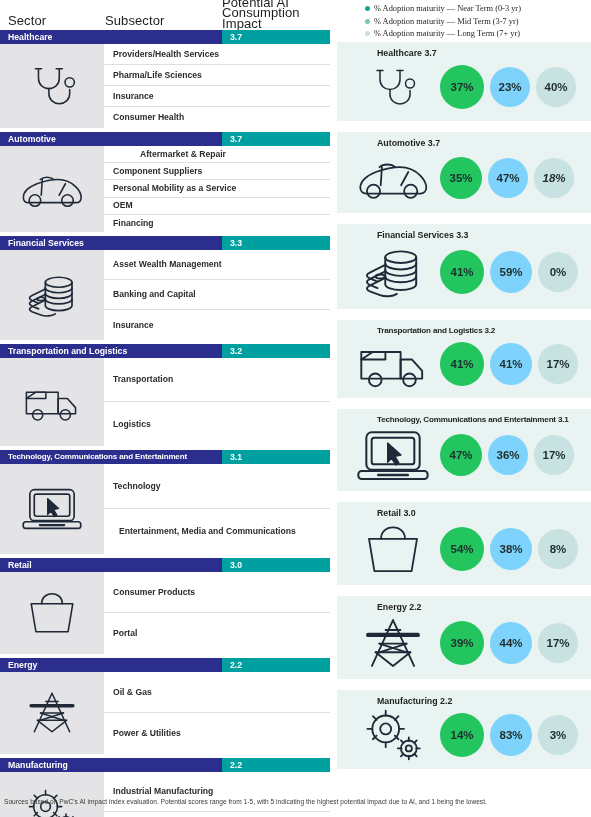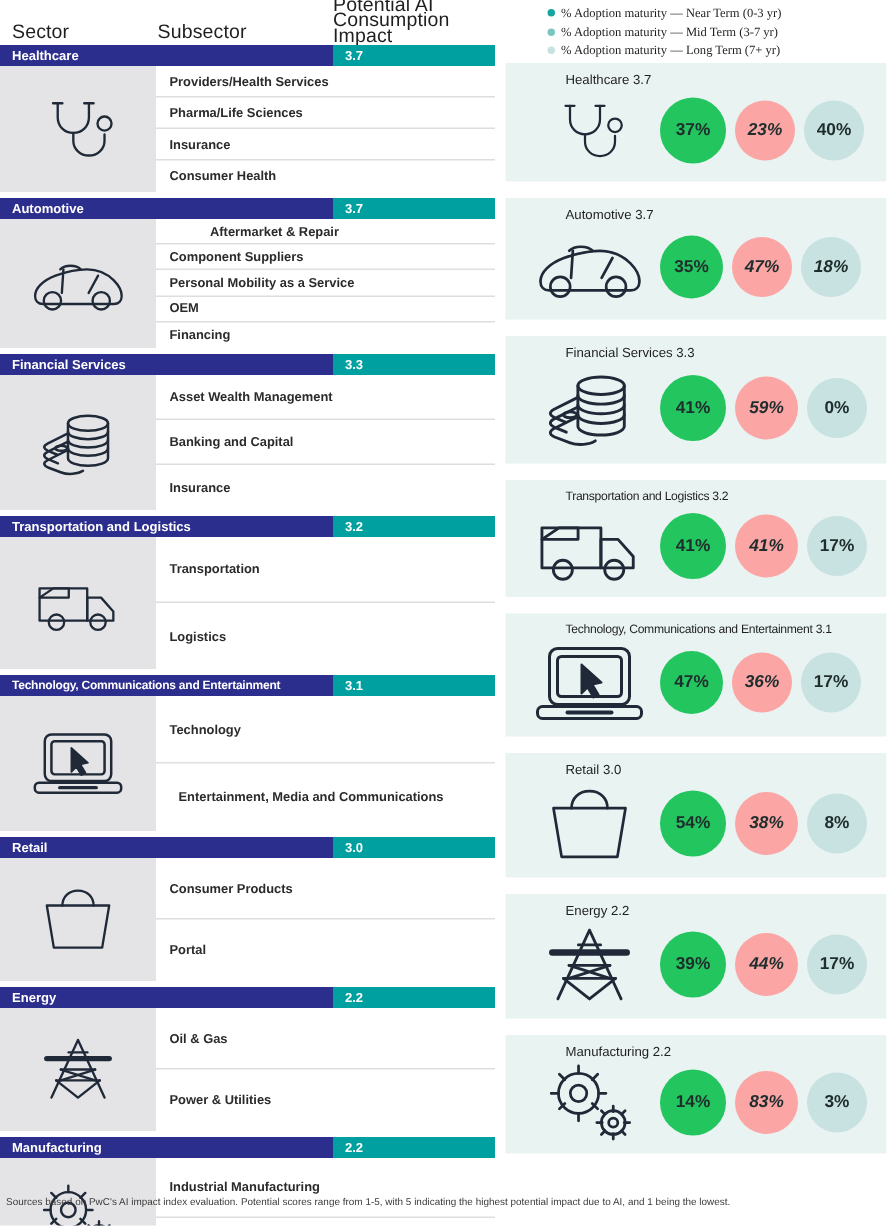--- a/index.html
+++ b/index.html
@@ -49,29 +49,29 @@
 
   
   .right { position: absolute; left: 337px; top: 0; width: 254px; }
 
   .legend { padding: 4px 0 0 28px; }
   .legend-row { display: flex; align-items: center; margin-bottom: 3.5px; }
   .legend-dot { width: 5px; height: 5px; border-radius: 50%; margin-right: 4px; flex: 0 0 auto; }
   .legend-label { font-size: 8.4px; color: #1f1f1f; white-space: nowrap; font-family: Liberation Serif, serif; }
 
   .card { background: #e9f3f2; margin-bottom: 11px; position: relative; padding: 6px 8px 6px 8px; }
-  .card-title { font-size: 8.8px; font-weight: normal; color: #1f1f1f; margin-bottom: 1px; white-space: nowrap; padding-left: 32px; }
+  .card-title { font-size: 8.8px; font-weight: bold; color: #1f1f1f; margin-bottom: 1px; white-space: nowrap; padding-left: 32px; }
   .card-title.tight { font-size: 8.1px; letter-spacing: -0.2px; }
   .card-body { display: flex; align-items: center; }
   .card-icon { flex: 0 0 95px; display: flex; align-items: center; justify-content: center; }
   .bubbles { flex: 1 1 auto; display: flex; align-items: center; justify-content: flex-start; gap: 6px; }
   .bubble { border-radius: 50%; display: flex; align-items: center; justify-content: center;
             font-size: 11.5px; font-weight: bold; color: #1f2d2d; }
   .b0 { background: #22c55e; }
-  .b1 { background: #fca5a5; font-style: italic; }
+  .b1 { background: #7dd3fc; }
   .b2 { background: #c7e2e0; }
 
   
   .footnote {
     position: absolute; left: 4px; top: 798px; width: 585px;
     font-size: 6.6px; color: #3a3a3a; letter-spacing: .02px; white-space: nowrap;
   }
 </style>
 </head>
 <body>

